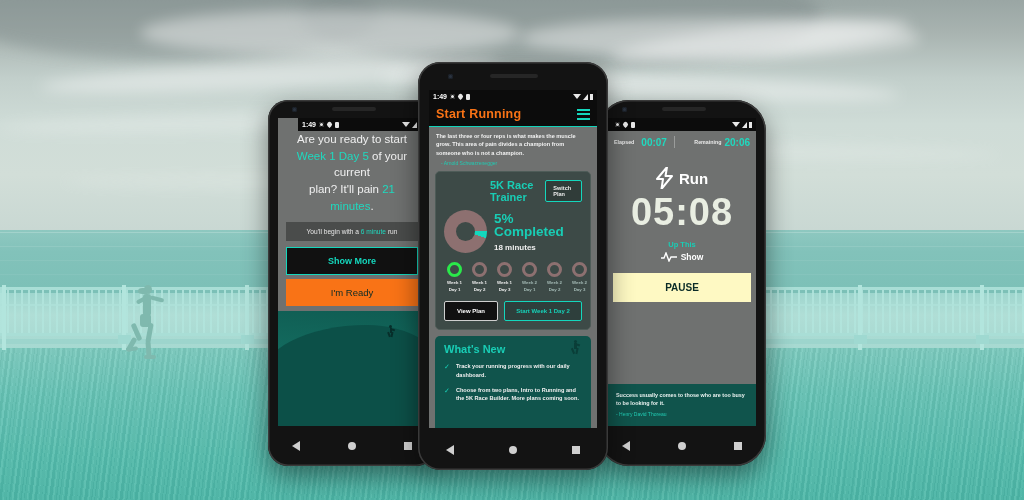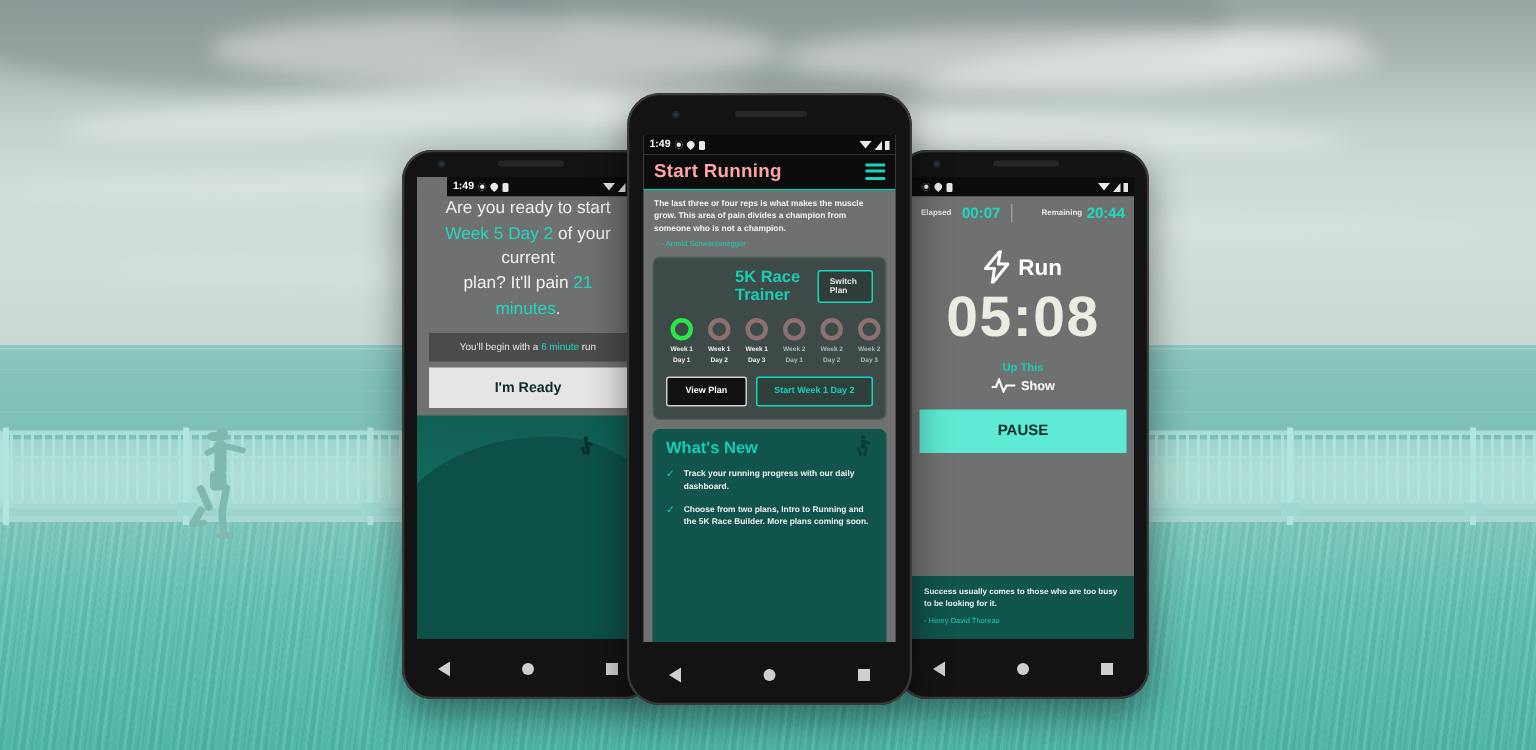--- a/index.html
+++ b/index.html
@@ -70,21 +70,21 @@
   
   .phone { position:absolute; background:#131313; }
   .phone .bezel-glow { position:absolute; inset:0; border-radius:inherit;
     box-shadow: inset 0 0 0 1.5px #3a3a3a, 0 10px 26px rgba(0,0,0,.45); pointer-events:none; }
   .screen { position:absolute; overflow:hidden; background:#6f7170; }
 
   
   #phone-left { left:268px; top:100px; width:168px; height:366px; border-radius:20px; }
   #phone-left .screen { left:10px; top:18px; right:10px; bottom:40px;padding-left:20px; }
   
-  #phone-right { left:598px; top:100px; width:168px; height:366px; border-radius:20px; }
+  #phone-right { left:598px; top:100px; width:168px; height:366px; border-radius:31px; }
   #phone-right .screen { left:10px; top:18px; right:10px; bottom:40px; }
   
   #phone-mid { left:418px; top:62px; width:190px; height:408px; border-radius:22px; z-index:5; }
   #phone-mid .screen { left:11px; top:28px; right:11px; bottom:42px; }
 
   .notch-cam { position:absolute; width:5px; height:5px; border-radius:50%;
     background:#2b3440; box-shadow:inset 0 0 0 1px #1b2028; }
   .speaker { position:absolute; height:4px; border-radius:2px; background:#262626; }
 
   
@@ -112,35 +112,35 @@
   
   #phone-left .body { position:absolute; left:0; right:0; top:13px; bottom:0;
     background:#6f7170; display:flex; flex-direction:column; }
   .ready-text { margin-top:auto; padding:0 9px 8px; text-align:center;
     color:#f0f0f0; font-size:11.5px; line-height:1.45; }
   .teal { color:#1fd9bf; }
   .begin-box { margin:0 8px; background:#4a4c4b; padding:6px 4px; text-align:center;
     color:#e6e6e6; font-size:6.6px; }
   .btn-outline { margin:6px 8px 0; background:#111; border:1.2px solid #14d7bd;
     color:#14d7bd; font-weight:bold; font-size:9px; text-align:center; padding:8px 0; }
-  .btn-fill { margin:4px 8px 0; background:#e5e5e5; color:#0a2b27;
-    font-weight:bold; font-size:9.5px; text-align:center; padding:8px 0; }
+  .btn-fill { margin:4px 8px 0; background:#f97316; color:#0a2b27;
+    font-weight:normal; font-size:9.5px; text-align:center; padding:8px 0; }
   .left-photo { position:relative; flex:1; min-height:0; margin-top:5px; overflow:hidden;
     background:linear-gradient(185deg,#0f5c52 0%, #136a5e 40%, #0f564d 100%); }
   .hill { position:absolute; left:-12%; top:14px; width:124%; height:140%;
     background:#0c5048; border-radius:58% 42% 0 0 / 34% 30% 0 0; }
   .mini-runner { position:absolute; right:32px; top:14px; width:6px; height:13px; }
   .mini-runner i { position:absolute; background:#082f2b; }
 
   
   #phone-mid .body { position:absolute; left:0; right:0; top:13px; bottom:0;
     background:#6f7170; display:flex; flex-direction:column; }
   .appbar { background:#0c0c0c; display:flex; align-items:center;
     padding:4px 7px 5px; border-bottom:1.5px solid #12d3ba; }
-  .appbar-title { color:#fca5a5; font-size:12.5px; font-weight:bold; letter-spacing:.2px; }
+  .appbar-title { color:#f97316; font-size:12.5px; font-weight:bold; letter-spacing:.2px; }
   .hamburger { margin-left:auto; display:flex; flex-direction:column; gap:2.5px; }
   .hamburger span { display:block; width:13px; height:2px; background:#14d7bd; }
   .quote-wrap { padding:5px 7px 3px; }
   .quote-txt { color:#f2f2f2; font-size:5.6px; font-weight:bold; line-height:1.5; }
   .quote-auth { color:#21cbb3; font-size:5px; margin-top:3px; padding-left:5px; }
   .card { margin:2px 6px 0; background:#3d4a47; border:1px solid #4e5c58;
     border-radius:5px; padding:7px 8px 8px; }
   .card-head { display:flex; align-items:center; }
   .card-title { color:#19cdb5; font-size:11px; font-weight:bold;padding-left:46px; }
   .switch-plan { margin-left:auto; border:1px solid #14d7bd; color:#e9e9e9;
@@ -182,21 +182,21 @@
   .tb-div { width:1px; height:12px; background:#9a9c9b; margin:0 3px; }
   .tb-right { margin-left:auto; display:flex; align-items:center; }
   .activity { text-align:center; margin-top:14px; display:flex;
     align-items:center; justify-content:center; gap:6px; }
   .act-name { color:#fff; font-size:15px; font-weight:bold; }
   .bigtime { text-align:center; color:#e9eee2; font-size:38px; font-weight:bold;
     letter-spacing:1px; margin-top:4px; line-height:1; }
   .upnext { text-align:center; color:#19cdb5; font-size:7.5px; font-weight:bold; margin-top:9px; }
   .nextrow { display:flex; align-items:center; justify-content:center; gap:4px; margin-top:3px; }
   .next-name { color:#fff; font-size:8.5px; font-weight:bold; }
-  .pause { margin:11px 5px 0; background:#5eead4; color:#0a2b27; font-weight:bold;
+  .pause { margin:11px 5px 0; background:#fef9c3; color:#0a2b27; font-weight:bold;
     font-size:10px; text-align:center; padding:9px 0; }
   .right-quote { margin-top:auto; background:#10544c; padding:7px 8px 9px; }
   .rq-text { color:#eaf3f1; font-size:5.4px; font-weight:bold; line-height:1.5; }
   .rq-auth { color:#21cbb3; font-size:5px; margin-top:4px; }
 </style>
 </head>
 <body>
 
 <div id="bg">
   <div class="sky"></div>
@@ -275,28 +275,29 @@
       </span>
       <span class="sb-right">
         <i class="wifi"></i>
         <i class="sig"></i>
         <i class="batt"></i>
       </span>
     </div>
     <div class="body">
       <div class="ready-text">
         <span>Are you ready to start</span><br>
-        <span class="teal">Week 5 Day 2</span>
+        <span class="teal">Week 1 Day 5</span>
         <span>of your current</span><br>
         <span>plan? It'll pain</span>
         <span class="teal">21 minutes</span><span>.</span>
       </div>
       <div class="begin-box">
         <span>You'll begin with a </span><span class="teal">6 minute</span><span> run</span>
       </div>
+      <div class="btn-outline">Show More</div>
       <div class="btn-fill">I'm Ready</div>
       <div class="left-photo">
         <div class="hill"></div>
         <div class="mini-runner">
           <i style="left:1px;top:0;width:3px;height:3px;border-radius:50%;"></i>
           <i style="left:2px;top:3px;width:2px;height:5px;"></i>
           <i style="left:3px;top:7px;width:2px;height:5px;transform:rotate(12deg);"></i>
           <i style="left:0px;top:7px;width:2px;height:5px;transform:rotate(-22deg);"></i>
           <i style="left:4px;top:4px;width:3px;height:1.5px;transform:rotate(16deg);"></i>
         </div>
@@ -328,21 +329,21 @@
         <i class="batt"></i>
       </span>
     </div>
     <div class="body">
       <div class="timerbar">
         <span class="tb-lbl">Elapsed</span>
         <span class="tb-val">00:07</span>
         <span class="tb-div"></span>
         <span class="tb-right">
           <span class="tb-lbl">Remaining</span>
-          <span class="tb-val">20:44</span>
+          <span class="tb-val">20:06</span>
         </span>
       </div>
       <div class="activity">
         <svg width="17" height="22" viewBox="0 0 17 22">
           <path d="M11 0 L1 12 L7 12 L5.5 22 L16 9 L9.5 9 Z" fill="none" stroke="#ffffff" stroke-width="2" stroke-linejoin="round"></path>
         </svg>
         <span class="act-name">Run</span>
       </div>
       <div class="bigtime">05:08</div>
       <div class="upnext">Up This</div>
@@ -396,20 +397,27 @@
       <div class="quote-wrap">
         <div class="quote-txt">The last three or four reps is what makes the muscle grow. This area of pain divides a champion from someone who is not a champion.</div>
         <div class="quote-auth">- Arnold Schwarzenegger</div>
       </div>
 
       <div class="card">
         <div class="card-head">
           <span class="card-title">5K Race Trainer</span>
           <span class="switch-plan">Switch Plan</span>
         </div>
+        <div class="donut-row">
+          <div class="donut"></div>
+          <div>
+            <div class="pct">5% Completed</div>
+            <div class="mins">18 minutes</div>
+          </div>
+        </div>
         <div class="dots">
           <div class="day done">
             <div class="dot"></div>
             <div class="day-lbl"><span>Week 1</span><br><span>Day 1</span></div>
           </div>
           <div class="day">
             <div class="dot"></div>
             <div class="day-lbl"><span>Week 1</span><br><span>Day 2</span></div>
           </div>
           <div class="day">

